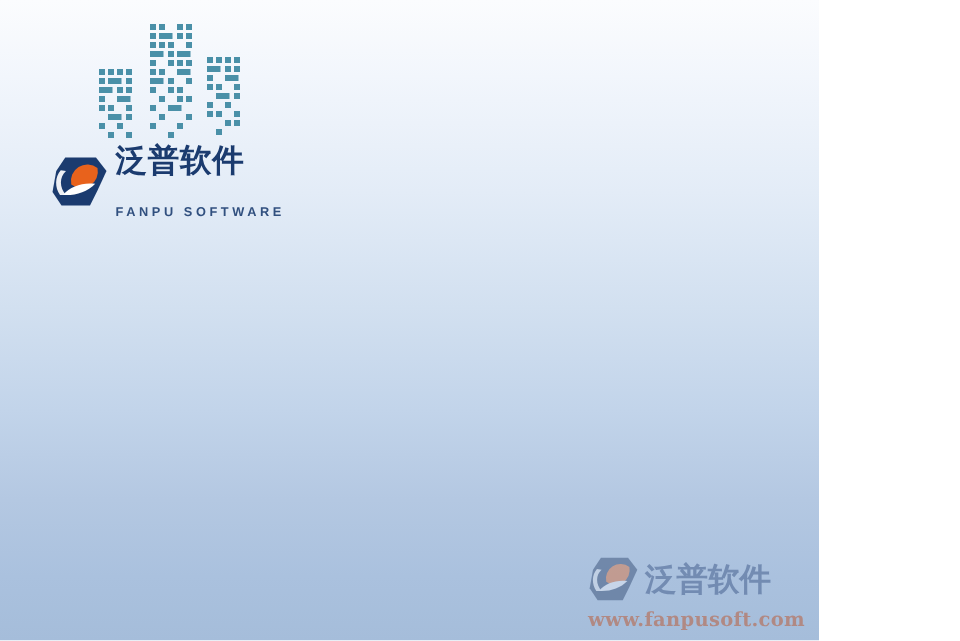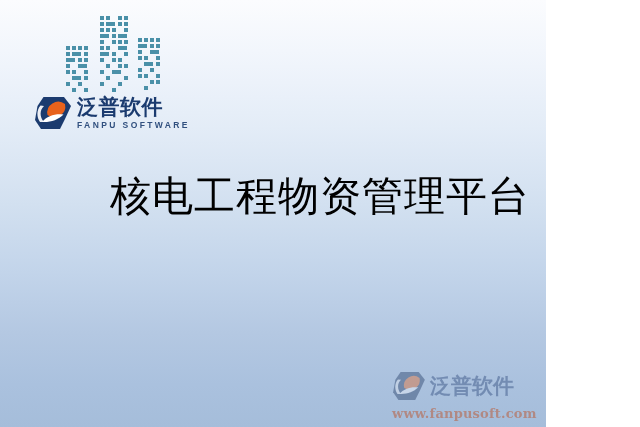--- a/index.html
+++ b/index.html
@@ -68,21 +68,21 @@
     letter-spacing: 0.5px;
     white-space: nowrap;
   }
   #brand-en {
     font-family: "Liberation Sans", sans-serif;
     font-size: 8.5px;
     font-weight: bold;
     color: #31507f;
     letter-spacing: 2.4px;
     line-height: 1.2;
-    margin-top: 2px;
+    margin-top: 18px;
     white-space: nowrap;
   }
 
   
   #headline {
     position: absolute;
     left: 0;
     top: 170px;
     width: 640px;
     text-align: center;
@@ -237,21 +237,20 @@
         <path d="M10 10 C5.5 14 5.5 21 10 26 L6 26 C2.5 21 2.5 14 6.5 9.5 Z" fill="#ffffff" opacity="0.92"></path>
       </svg>
     </div>
     <div id="brand-words">
       <div id="brand-cn">泛普软件</div>
       <div id="brand-en">FANPU SOFTWARE</div>
     </div>
   </div>
 
   <div id="headline">
-    <span class="ln">核电工程物资管理平台</span>
   </div>
 
   <div id="watermark">
     <div id="wm-row">
       <div id="wm-mark">
         <svg width="34" height="30" viewBox="0 0 38 34" xmlns="http://www.w3.org/2000/svg">
           <path d="M9.5 1 L30 1 L37 10 L31 23 L26 33 L7 33 L1 24 L3.5 10 Z" fill="#4a6288"></path>
           <path d="M31 8 A11 11 0 0 0 13.5 19 A11 11 0 0 0 31 8 Z" fill="#d1835f"></path>
           <path d="M8 26 C13 20 21 17.5 29.5 18.5 C24 24 16.5 26.5 8 26 Z" fill="#dbe4f1"></path>
           <path d="M10 10 C5.5 14 5.5 21 10 26 L6 26 C2.5 21 2.5 14 6.5 9.5 Z" fill="#dbe4f1" opacity="0.92"></path>

